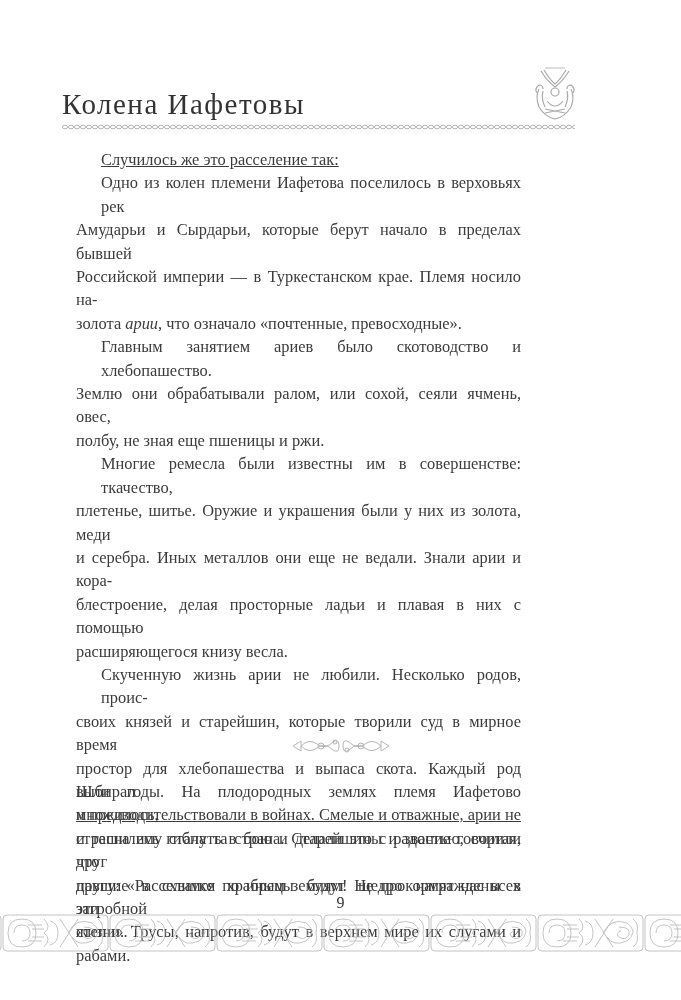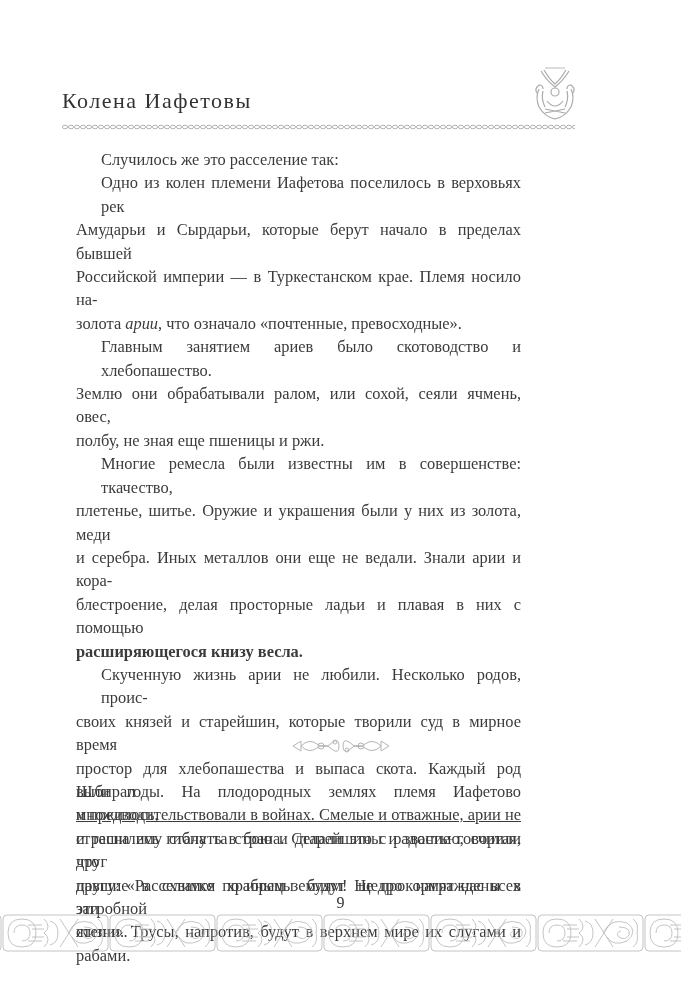--- a/index.html
+++ b/index.html
@@ -1,18 +1,18 @@
 <!DOCTYPE html>
 <html><head>
 <meta charset="utf-8">
 <style>
   html, body { margin: 0; padding: 0; background: #ffffff; }
   body { width: 681px; height: 1000px; position: relative; overflow: hidden;
          font-family: "Liberation Serif", "DejaVu Serif", serif; color: #3a3a3a; }
-  .header-title { position: absolute; left: 62px; top: 88px; font-size: 22px;
+  .header-title { position: absolute; left: 62px; top: 88px; font-size: 29px;
                   letter-spacing: 1.5px; color: #333; }
   .header-icon { position: absolute; left: 531px; top: 67px; width: 48px; height: 54px; }
   .header-rule { position: absolute; left: 62px; top: 124px; width: 513px; height: 6px; }
   .body-text { position: absolute; left: 76px; top: 148px; width: 445px; font-size: 16.4px;
                line-height: 23.4px; color: #3b3b3b; text-align: justify; }
   .body-text p { margin: 0; text-indent: 25px; }
   .mid-ornament { position: absolute; left: 291px; top: 736px; width: 100px; height: 20px; }
   .lower-text { position: absolute; left: 76px; top: 780px; width: 445px; font-size: 16.4px;
                 line-height: 23.4px; color: #3b3b3b; text-align: justify; }
   .lower-text p { margin: 0; text-indent: 0; }
@@ -46,40 +46,40 @@
 <svg class="header-rule" preserveAspectRatio="none">
   <defs>
     <pattern id="chain" width="6" height="6" patternUnits="userSpaceOnUse">
       <ellipse cx="3" cy="3" rx="2.6" ry="1.8" fill="none" stroke="#a0a0a0" stroke-width="0.8"></ellipse>
     </pattern>
   </defs>
   <rect x="0" y="0" width="100%" height="6" fill="url(#chain)"></rect>
 </svg>
 
 <div class="body-text">
-  <p style="text-indent: 0px;">
+  <p style="text-indent: 0px; text-decoration: underline;">
     <span class="line" style="display: block; text-align-last: left; padding-left: 25px;">Случилось же это расселение так:</span>
   </p>
   <p style="text-indent: 0px;">
     <span style="display: block; text-align-last: justify; padding-left: 25px;">Одно из колен племени Иафетова поселилось в верховьях рек</span>
     <span style="display: block; text-align-last: justify;">Амударьи и Сырдарьи, которые берут начало в пределах бывшей</span>
     <span style="display: block; text-align-last: justify;">Российской империи — в Туркестанском крае. Племя носило на-</span>
     <span style="display: block; text-align-last: left;"><span>золота </span><em>арии</em><span>, что означало «почтенные, превосходные».</span></span>
   </p>
   <p style="text-indent: 0px;">
     <span style="display: block; text-align-last: justify; padding-left: 25px;">Главным занятием ариев было скотоводство и хлебопашество.</span>
     <span style="display: block; text-align-last: justify;">Землю они обрабатывали ралом, или сохой, сеяли ячмень, овес,</span>
     <span style="display: block; text-align-last: left;">полбу, не зная еще пшеницы и ржи.</span>
   </p>
   <p style="text-indent: 0px;">
     <span style="display: block; text-align-last: justify; padding-left: 25px;">Многие ремесла были известны им в совершенстве: ткачество,</span>
     <span style="display: block; text-align-last: justify;">плетенье, шитье. Оружие и украшения были у них из золота, меди</span>
     <span style="display: block; text-align-last: justify;">и серебра. Иных металлов они еще не ведали. Знали арии и кора-</span>
     <span style="display: block; text-align-last: justify;">блестроение, делая просторные ладьи и плавая в них с помощью</span>
-    <span style="display: block; text-align-last: left; font-weight: bold;">расширяющегося книзу весла.</span>
+    <span style="display: block; text-align-last: left;">расширяющегося книзу весла.</span>
   </p>
   <p style="text-indent: 0px;">
     <span style="display: block; text-align-last: justify; padding-left: 25px;">Скученную жизнь арии не любили. Несколько родов, проис-</span>
     <span style="display: block; text-align-last: justify;">своих князей и старейшин, которые творили суд в мирное время</span>
     <span style="display: block; text-align-last: justify;">простор для хлебопашества и выпаса скота. Каждый род выбирал</span>
     <span style="display: block; text-align-last: justify; text-decoration: underline;">и предводительствовали в войнах. Смелые и отважные, арии не</span>
     <span style="display: block; text-align-last: justify;">страшились гибнуть в бою и делали это с радостью, считая, что</span>
     <span style="display: block; text-align-last: justify;">павшие в схватке храбрецы будут щедро награждены в загробной</span>
     <span style="display: block; text-align-last: justify;">жизни. Трусы, напротив, будут в верхнем мире их слугами и рабами.</span>
 

